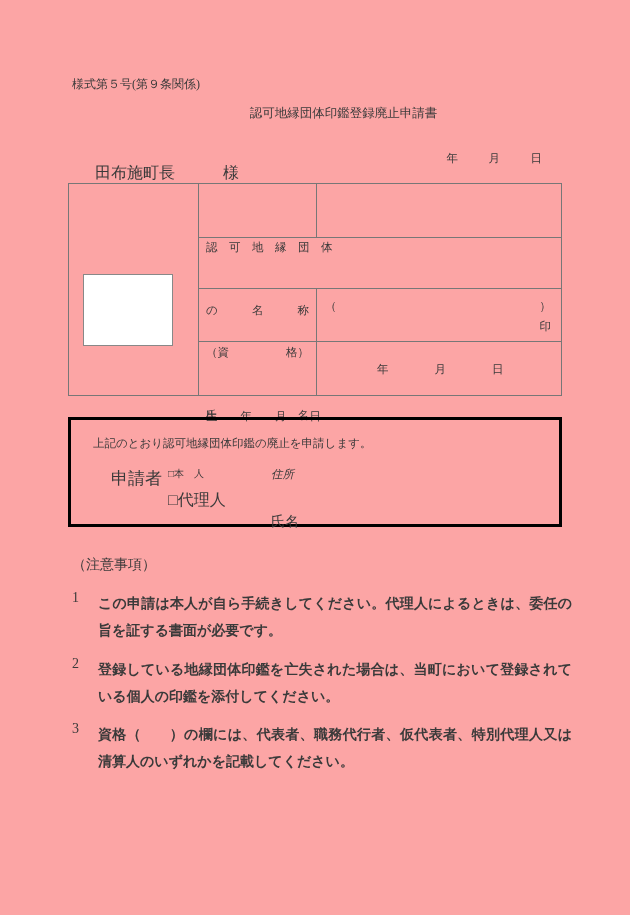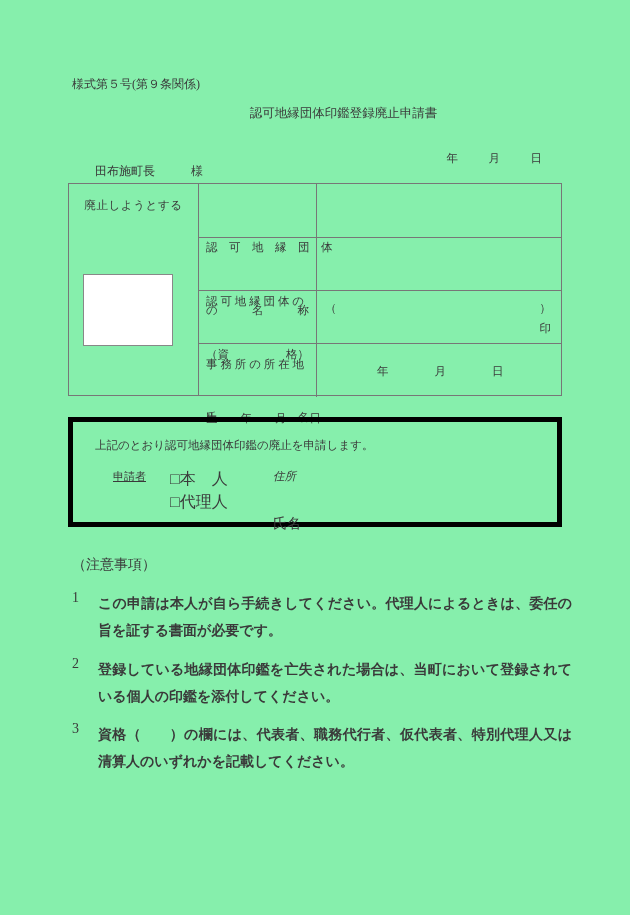--- a/index.html
+++ b/index.html
@@ -11,21 +11,21 @@
     width: 630px;
     height: 915px;
     position: relative;
     font-family: "Liberation Serif", "DejaVu Serif", serif;
     color: #3a3a3a;
     overflow: hidden;
   }
   .page {
     position: absolute;
     inset: 0;
-    background: #86efac;
+    background: #fca5a5;
   }
 
   
   .abs { position: absolute; }
   .t  { font-size: 11.5px; line-height: 1; white-space: pre; }
 
   
   #form-number {
     left: 72px; top: 78px;
     font-size: 12px;
@@ -39,21 +39,21 @@
   }
   #date-line {
     left: 435px; top: 141px;
     font-size: 11.5px;
     letter-spacing: 0;
   }
   #date-line span { display: inline-block; }
   .dsp1 { width: 42px; }
   #addressee {
     left: 95px; top: 165px;
-    font-size: 12px;
+    font-size: 16px;
     text-align: right;
   }
 
   
   #main-table {
     position: absolute;
     left: 68px; top: 183px;
     width: 494px; height: 213px;
     border: 1px solid #777;
     box-sizing: border-box;
@@ -120,29 +120,29 @@
   #birth-date {
     position: absolute; left: 60px; top: 20px;
     white-space: pre;
   }
 
   
   #declaration-box {
     position: absolute;
     left: 68px; top: 417px;
     width: 494px; height: 110px;
-    border: 5px solid #000000;
+    border: 3px solid #000000;
     box-sizing: border-box;
   }
   #declaration-text {
     position: absolute; left: 22px; top: 16px;
     font-size: 11.5px;
   }
-  #applicant-label { position: absolute; left: 40px; top: 47px; font-size: 11px; text-decoration: underline; }
-  #cb-self     { position: absolute; left: 97px; top: 47px; font-size: 16px; white-space: pre; }
+  #applicant-label { position: absolute; left: 40px; top: 47px; font-size: 17px; }
+  #cb-self     { position: absolute; left: 97px; top: 47px; font-size: 10px; white-space: pre; }
   #cb-agent    { position: absolute; left: 97px; top: 70px; font-size: 16px; }
   #addr-label  { position: absolute; left: 200px; top: 47px; font-size: 11.5px; font-style: italic; }
   #name-label  { position: absolute; left: 200px; top: 93px; font-size: 14px; }
 
   
   #notes {
     position: absolute;
     left: 72px; top: 556px;
     width: 500px;
     font-size: 14px;
@@ -174,43 +174,38 @@
 
   <div class="abs t" id="date-line">
     <span class="dsp1">年</span><span class="dsp1">月</span><span>日</span>
   </div>
 
   <div class="abs t" id="addressee">田布施町長　　　様</div>
 
   <div id="main-table">
 
     <div id="seal-cell">
-      <div class="seal-label">廃止しようとする</div>
       <div id="seal-box"></div>
     </div>
 
     <div id="rows-cell">
 
       <div class="trow r1">
         <div class="rlabel">
           <div>認　可　地　縁　団　体</div>
           <div class="spread">
             <span>の</span>
             <span>名</span>
             <span>称</span>
           </div>
         </div>
         <div class="rvalue"></div>
       </div>
 
       <div class="trow r2">
-        <div class="rlabel">
-          <div>認 可 地 縁 団 体 の</div>
-          <div>事 務 所 の 所 在 地</div>
-        </div>
         <div class="rvalue"></div>
       </div>
 
       <div class="trow r3">
         <div class="rlabel">
           <div class="spread">
             <span>（資</span>
             <span>格）</span>
           </div>
           <div class="spread">

